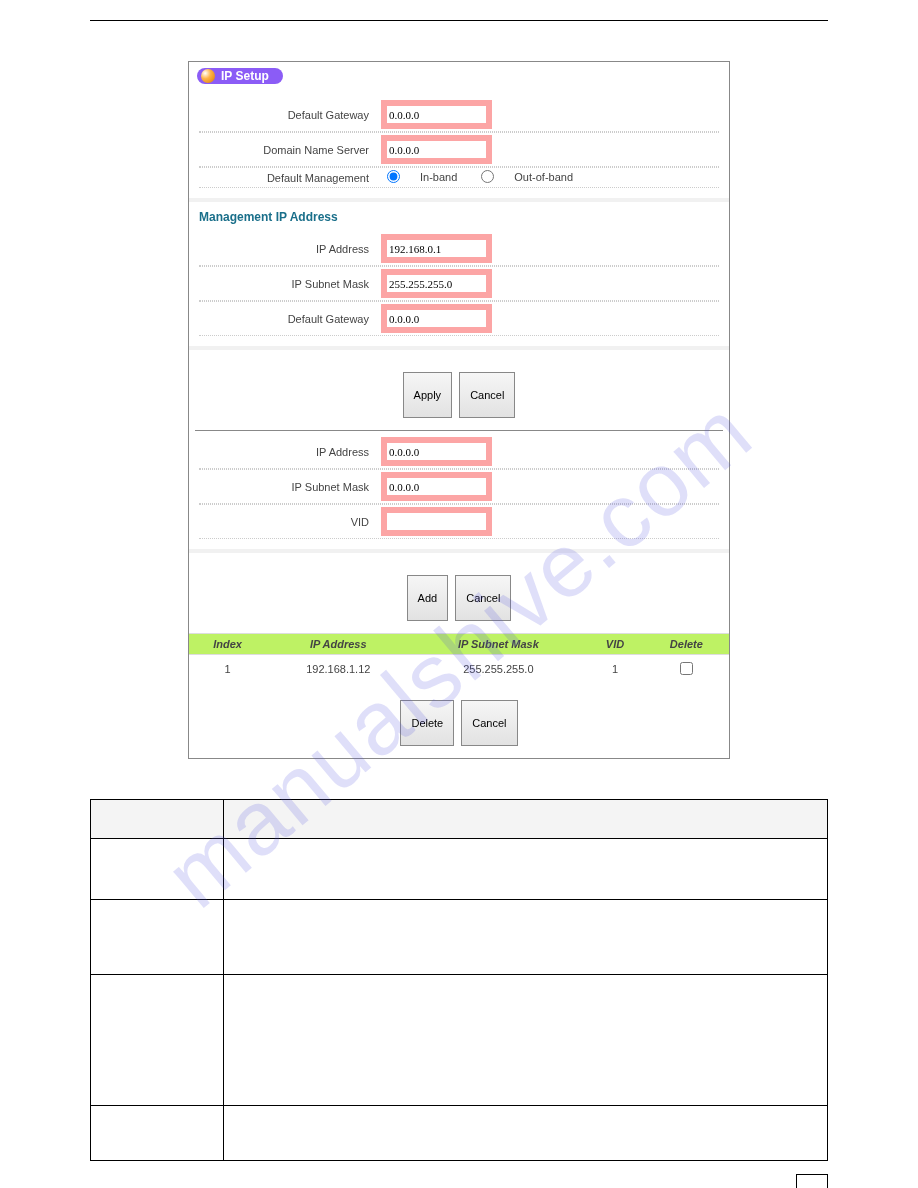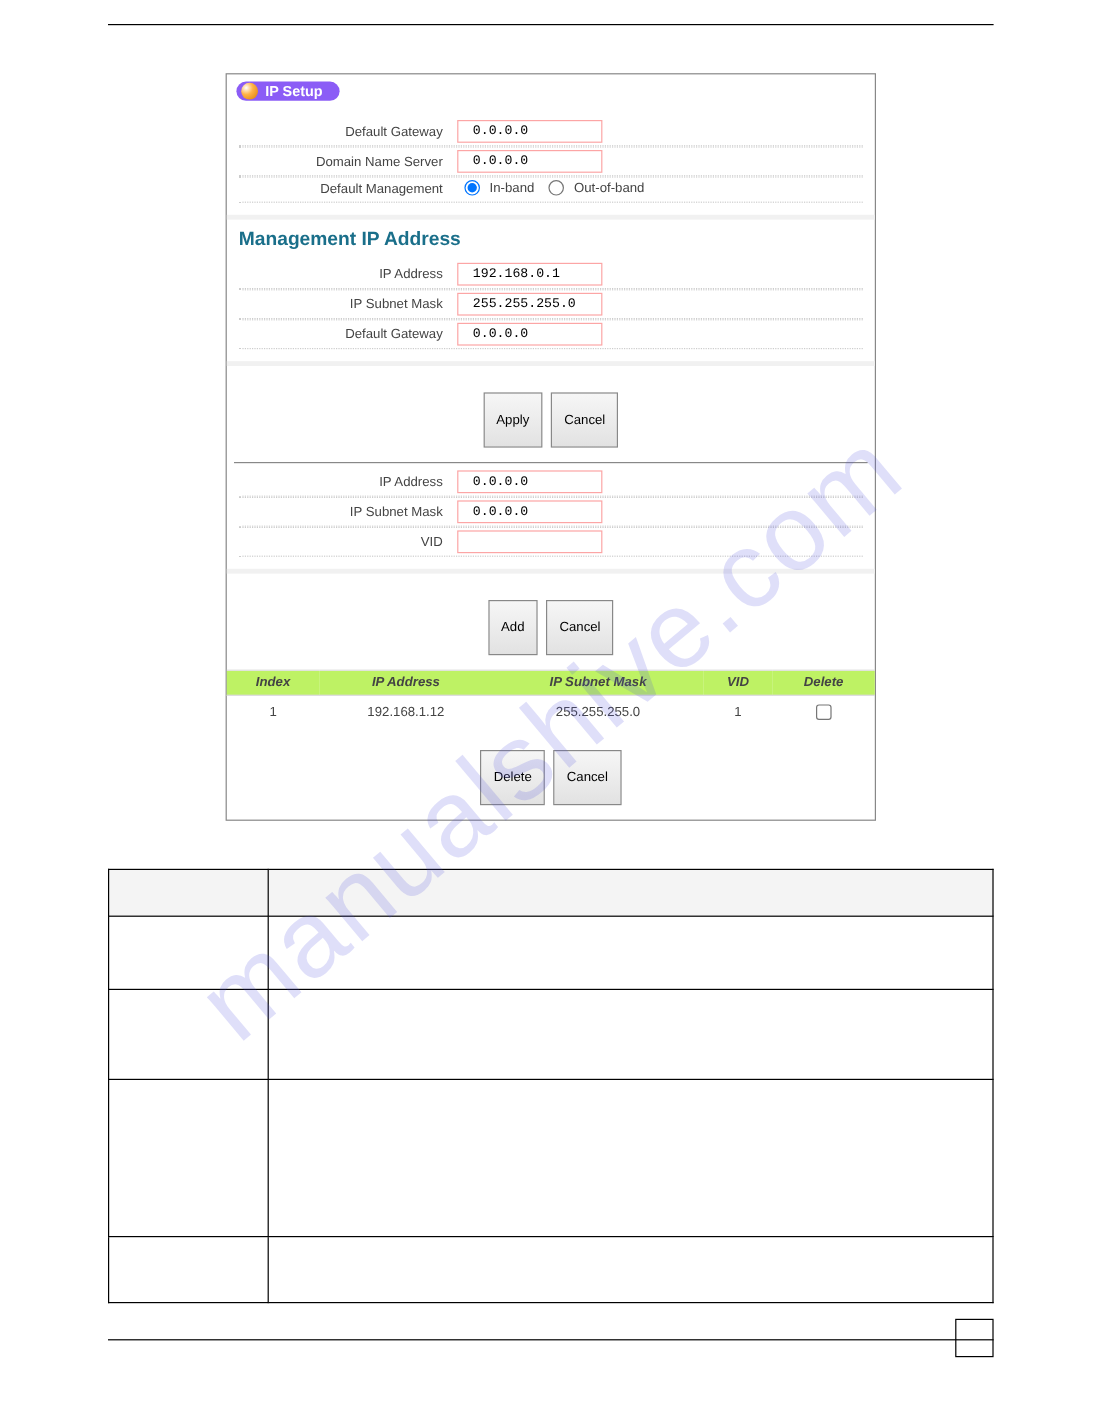--- a/index.html
+++ b/index.html
@@ -42,21 +42,21 @@
     margin-right: 6px;
   }
   .pill .ptitle {
     color: #fff;
     font-weight: bold;
     font-size: 12px;
   }
   .section-title {
     color: #1a6f8a;
     font-weight: bold;
-    font-size: 16px;
+    font-size: 12px;
     padding: 4px 10px;
   }
   .form-area {
     padding: 4px 10px 6px 10px;
   }
   .band {
     background: #f1f1f1;
     height: 4px;
     margin: 4px 0;
   }
@@ -68,31 +68,31 @@
     border-bottom: 1px dotted #ccc;
     background: #fff;
   }
   .form-row:first-child { border-top: none; }
   .form-label {
     flex: 0 0 170px;
     text-align: right;
     padding-right: 12px;
   }
   .form-input input[type="text"] {
-    font-family: Liberation Mono, monospace;
+    font-family: Liberation Serif, serif;
     font-size: 11px;
     width: 95px;
     height: 15px;
-    padding: 1px 12px;
-    border: 1px solid #fca5a5;
+    padding: 1px 2px;
+    border: 6px solid #fca5a5;
   }
   .form-input .radio-group {
     display: inline-flex;
     align-items: center;
-    gap: 6px;
+    gap: 18px;
   }
   .form-input .radio-group input[type="radio"] {
     margin: 0 2px 0 6px;
   }
   .btn-row {
     text-align: center;
     padding: 18px 0 12px 0;
   }
   .btn {
     background: linear-gradient(#f6f6f6, #e2e2e2);

